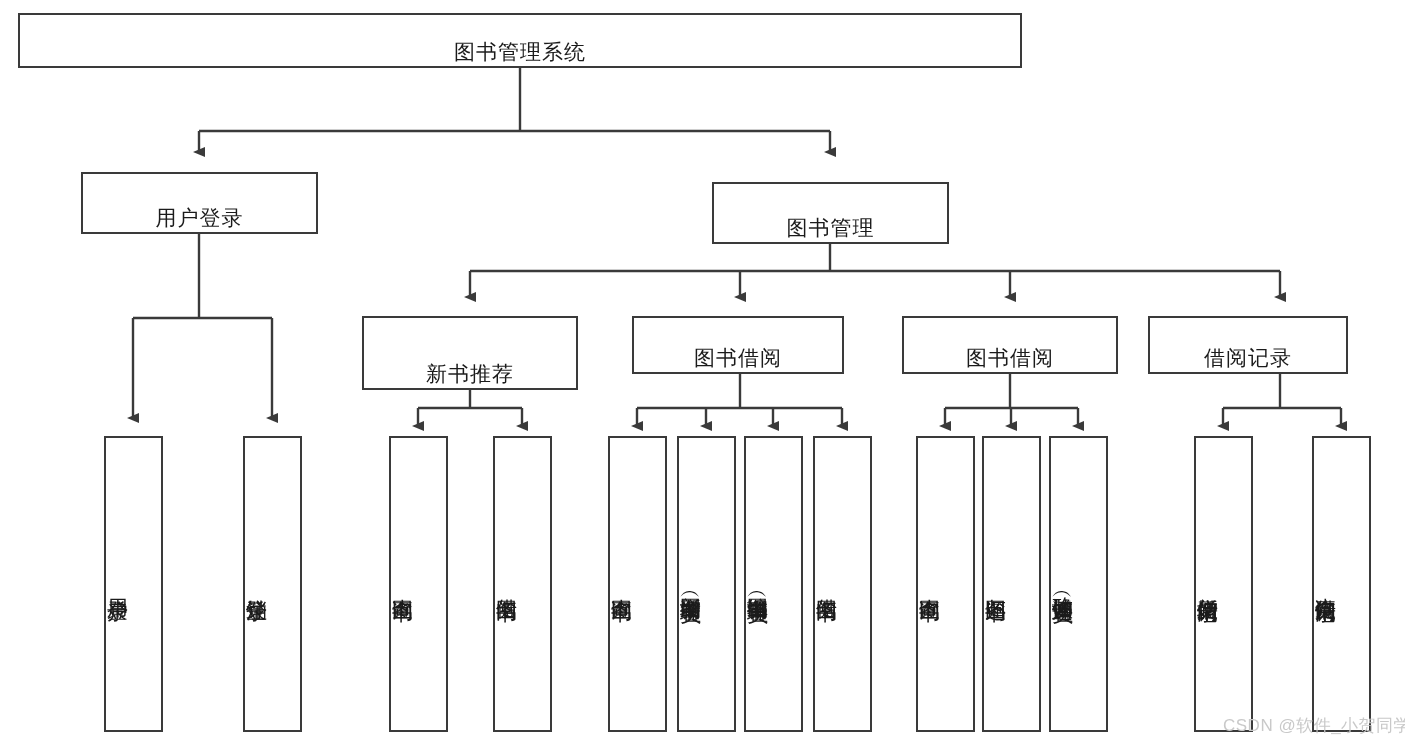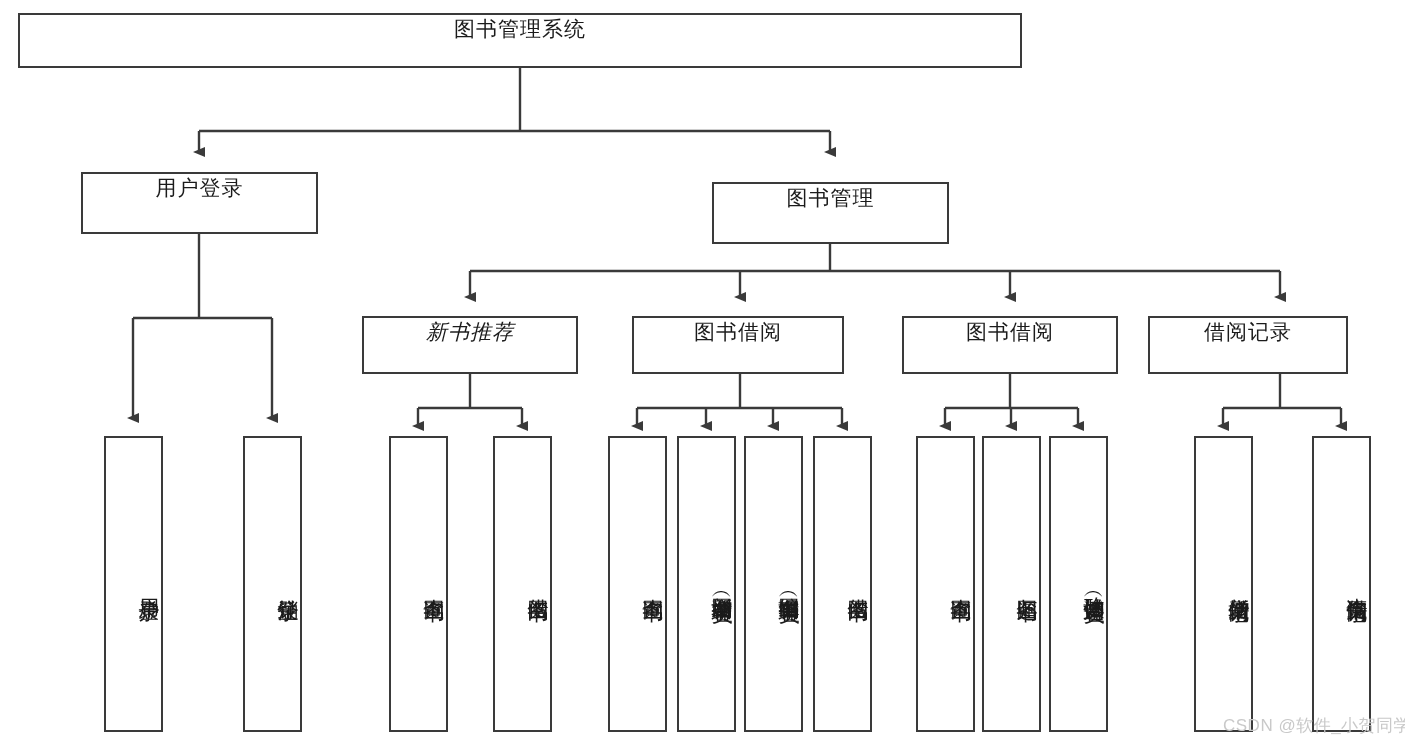--- a/index.html
+++ b/index.html
@@ -16,21 +16,21 @@
     height: 747px;
     background: #ffffff;
     overflow: hidden;
   }
   .node {
     position: absolute;
     box-sizing: border-box;
     background: #ffffff;
     border: 2px solid #3a3a3a;
     display: flex;
-    align-items: flex-start;
+    align-items: flex-end;
     justify-content: center;
     color: #1b1b1b;
   }
   .node.horiz {
     font-size: 21px;
     letter-spacing: 1px;
   }
   .node.vert {
     writing-mode: vertical-rl;
     text-orientation: upright;
@@ -123,21 +123,21 @@
     <span>图书管理系统</span>
   </div>
 
   <div class="node horiz" style="left:81px; top:172px; width:237px; height:62px;">
     <span>用户登录</span>
   </div>
   <div class="node horiz" style="left:712px; top:182px; width:237px; height:62px;">
     <span>图书管理</span>
   </div>
 
-  <div class="node horiz" style="left:362px; top:316px; width:216px; height:58px;font-style:italic;">
+  <div class="node horiz" style="left:362px; top:316px; width:216px; height:74px;">
     <span>新书推荐</span>
   </div>
   <div class="node horiz" style="left:632px; top:316px; width:212px; height:58px;">
     <span>图书借阅</span>
   </div>
   <div class="node horiz" style="left:902px; top:316px; width:216px; height:58px;">
     <span>图书借阅</span>
   </div>
   <div class="node horiz" style="left:1148px; top:316px; width:200px; height:58px;">
     <span>借阅记录</span>

